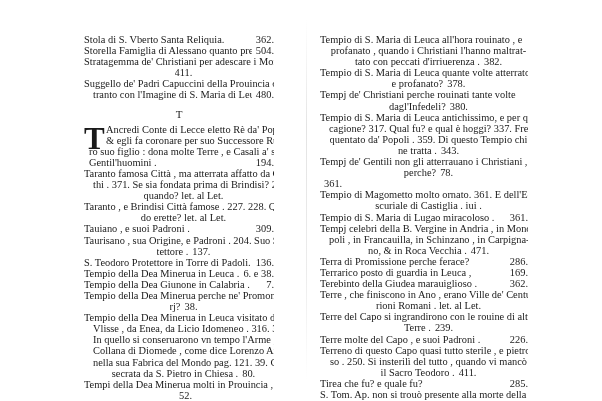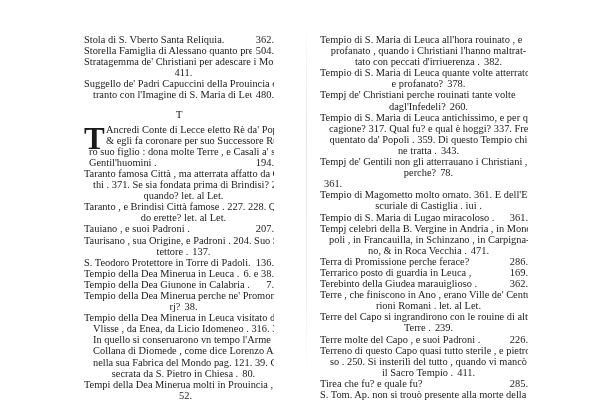--- a/index.html
+++ b/index.html
@@ -104,21 +104,21 @@
           <div class="line">
             <span class="t">Taranto , e Brindisi Città famose . 227. 228. Quan-</span>
           </div>
           <div class="line indent">
             <span class="t">do erette? let. al Let.</span>
           </div>
         </div>
         <div class="entry">
           <div class="line">
             <span class="t">Tauiano , e suoi Padroni .</span>
-            <span class="n">207.</span>
+            <span class="n">309.</span>
           </div>
         </div>
         <div class="entry">
           <div class="line">
             <span class="t">Taurisano , sua Origine, e Padroni . 204. Suo S. Pro-</span>
           </div>
           <div class="line indent">
             <span class="t">tettore .</span>
             <span class="n">137.</span>
           </div>
@@ -205,21 +205,21 @@
             <span class="t">e profanato?</span>
             <span class="n">378.</span>
           </div>
         </div>
         <div class="entry">
           <div class="line">
             <span class="t">Tempj de' Christiani perche rouinati tante volte</span>
           </div>
           <div class="line indent">
             <span class="t">dagl'Infedeli?</span>
-            <span class="n">260.</span>
+            <span class="n">380.</span>
           </div>
         </div>
         <div class="entry">
           <div class="line">
             <span class="t">Tempio di S. Maria di Leuca antichissimo, e per qual</span>
           </div>
           <div class="line indent">
             <span class="t">cagione? 317. Qual fu? e qual è hoggi? 337. Fre-</span>
           </div>
           <div class="line indent">
@@ -312,21 +312,21 @@
           </div>
         </div>
         <div class="entry">
           <div class="line">
             <span class="t">Terreno di questo Capo quasi tutto sterile , e pietro-</span>
           </div>
           <div class="line indent">
             <span class="t">so . 250. Si insterilì del tutto , quando vi mancò</span>
           </div>
           <div class="line indent">
-            <span class="t">il Sacro Tempio .</span>
+            <span class="t">il Sacro Teodoro .</span>
             <span class="n">411.</span>
           </div>
         </div>
         <div class="entry">
           <div class="line">
             <span class="t">Tirea che fu? e quale fu?</span>
             <span class="n">285.</span>
           </div>
         </div>
         <div class="entry">

